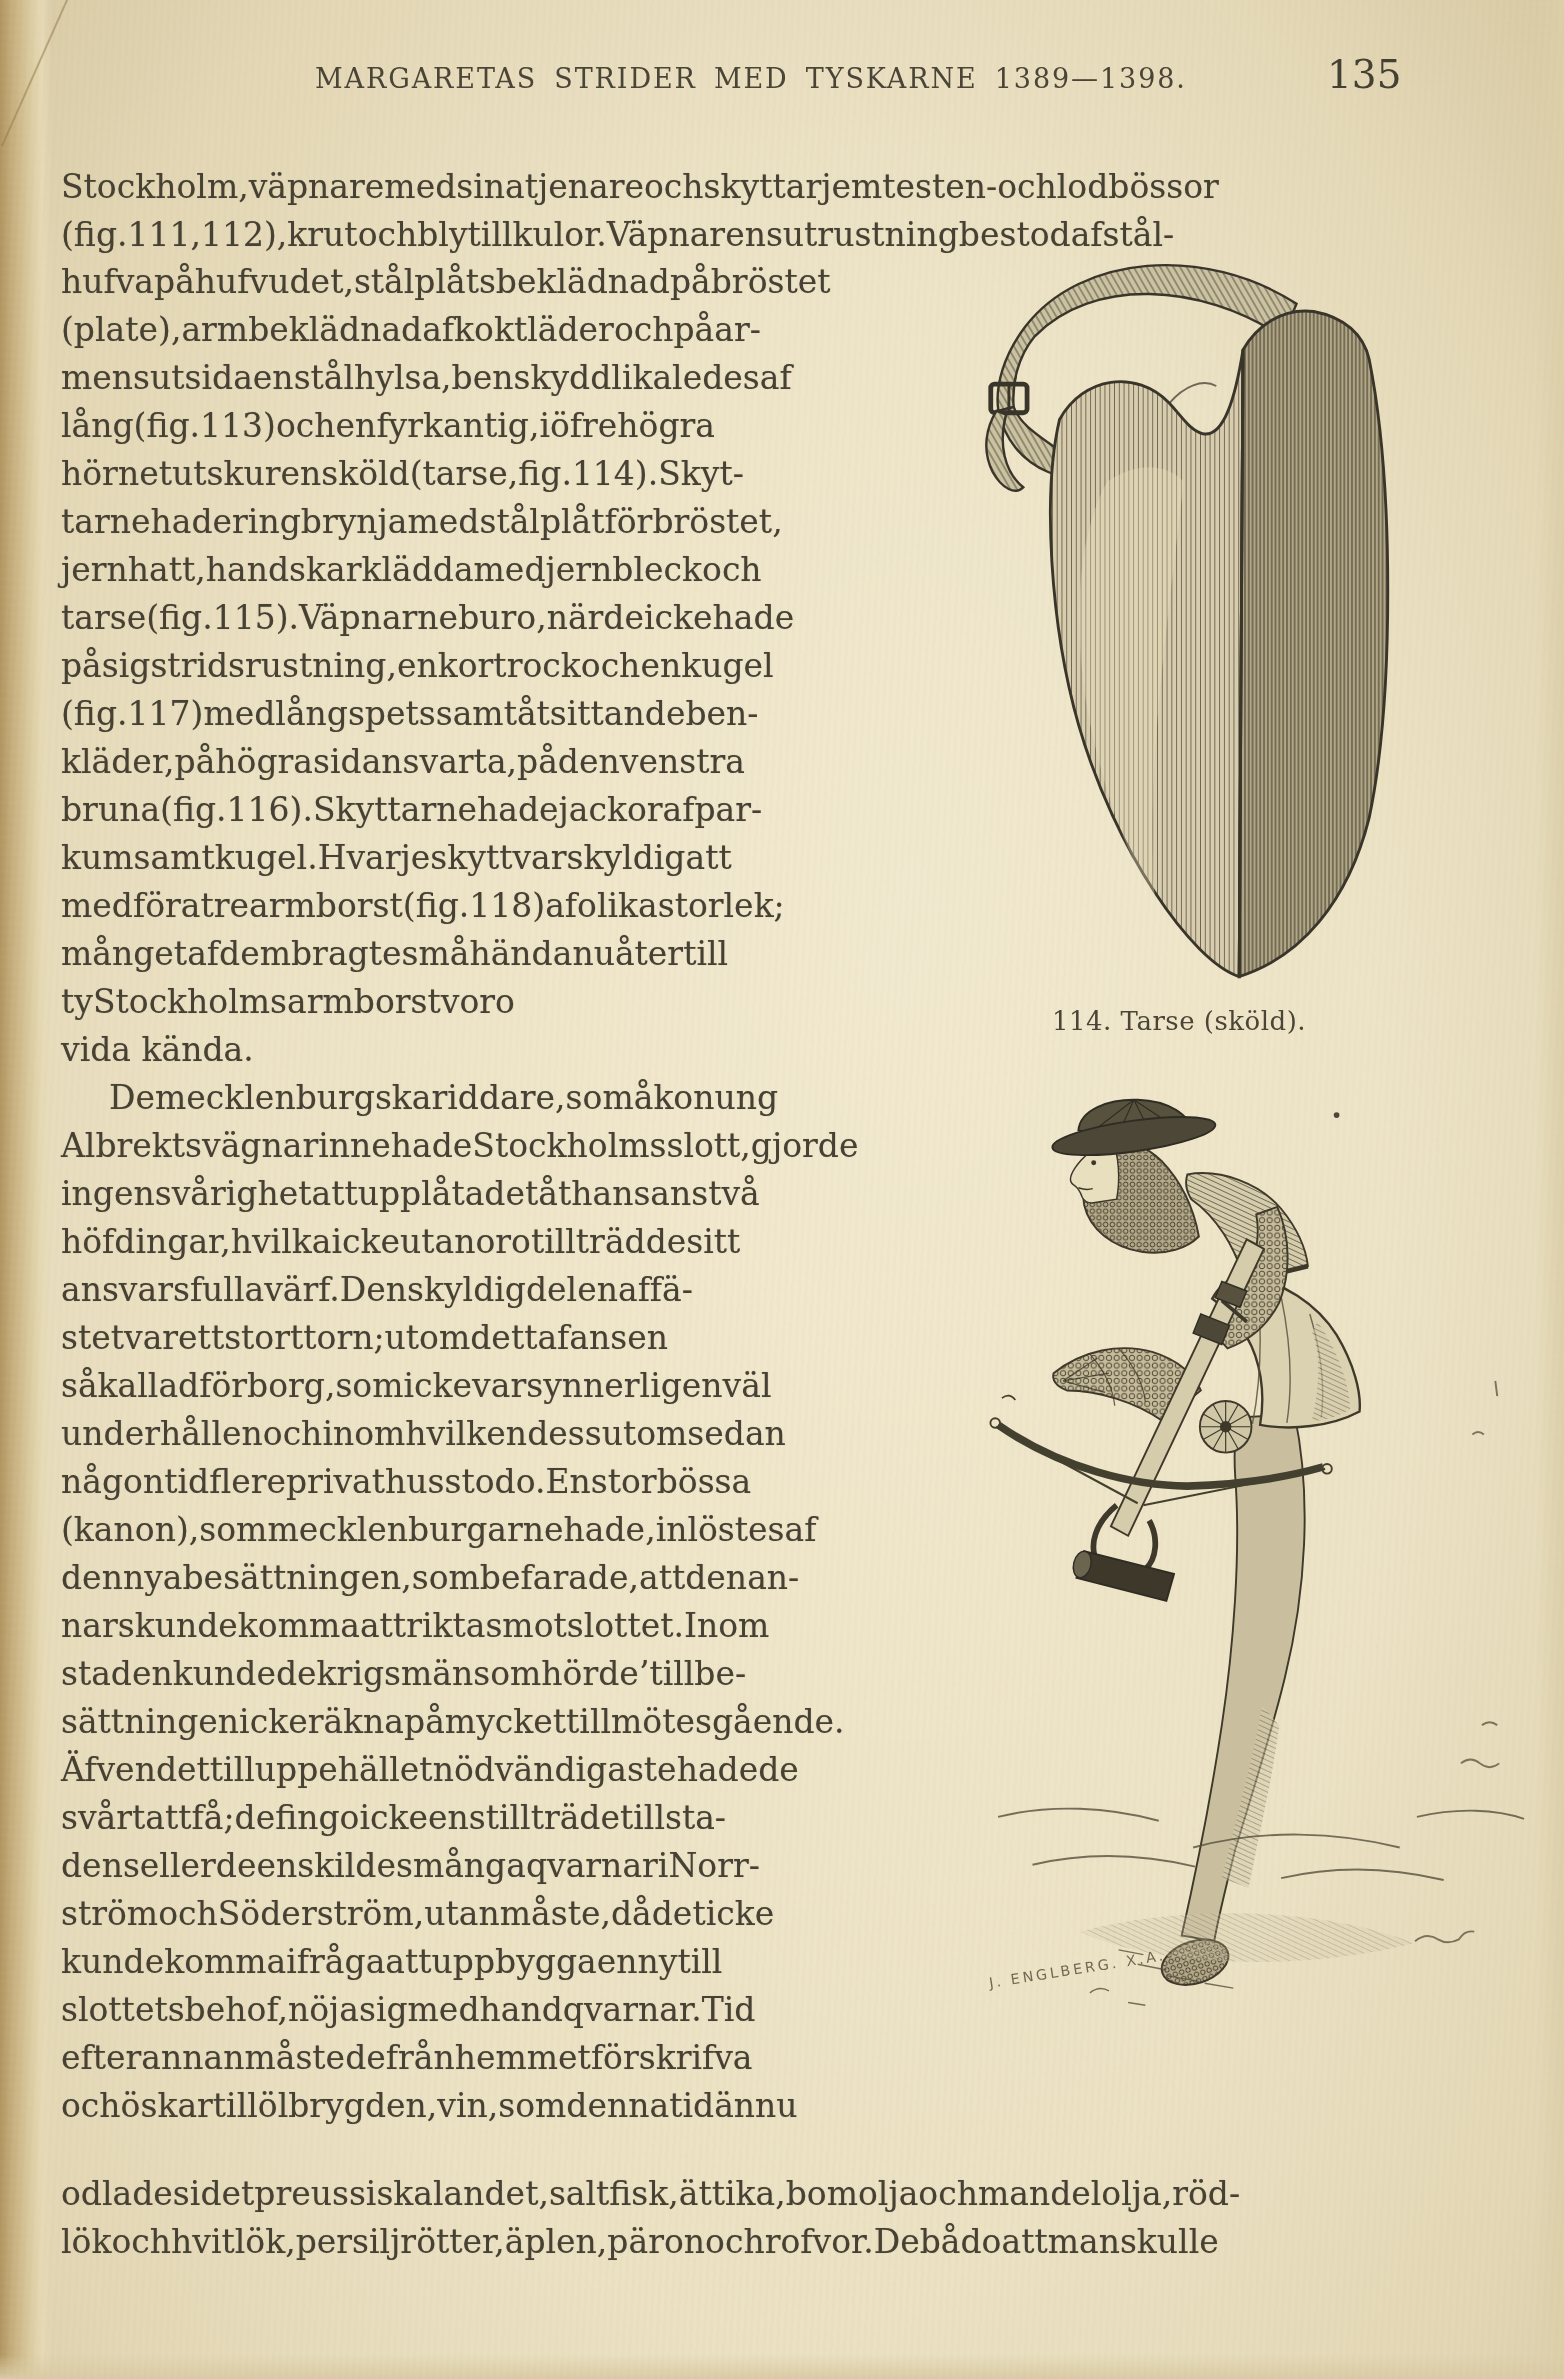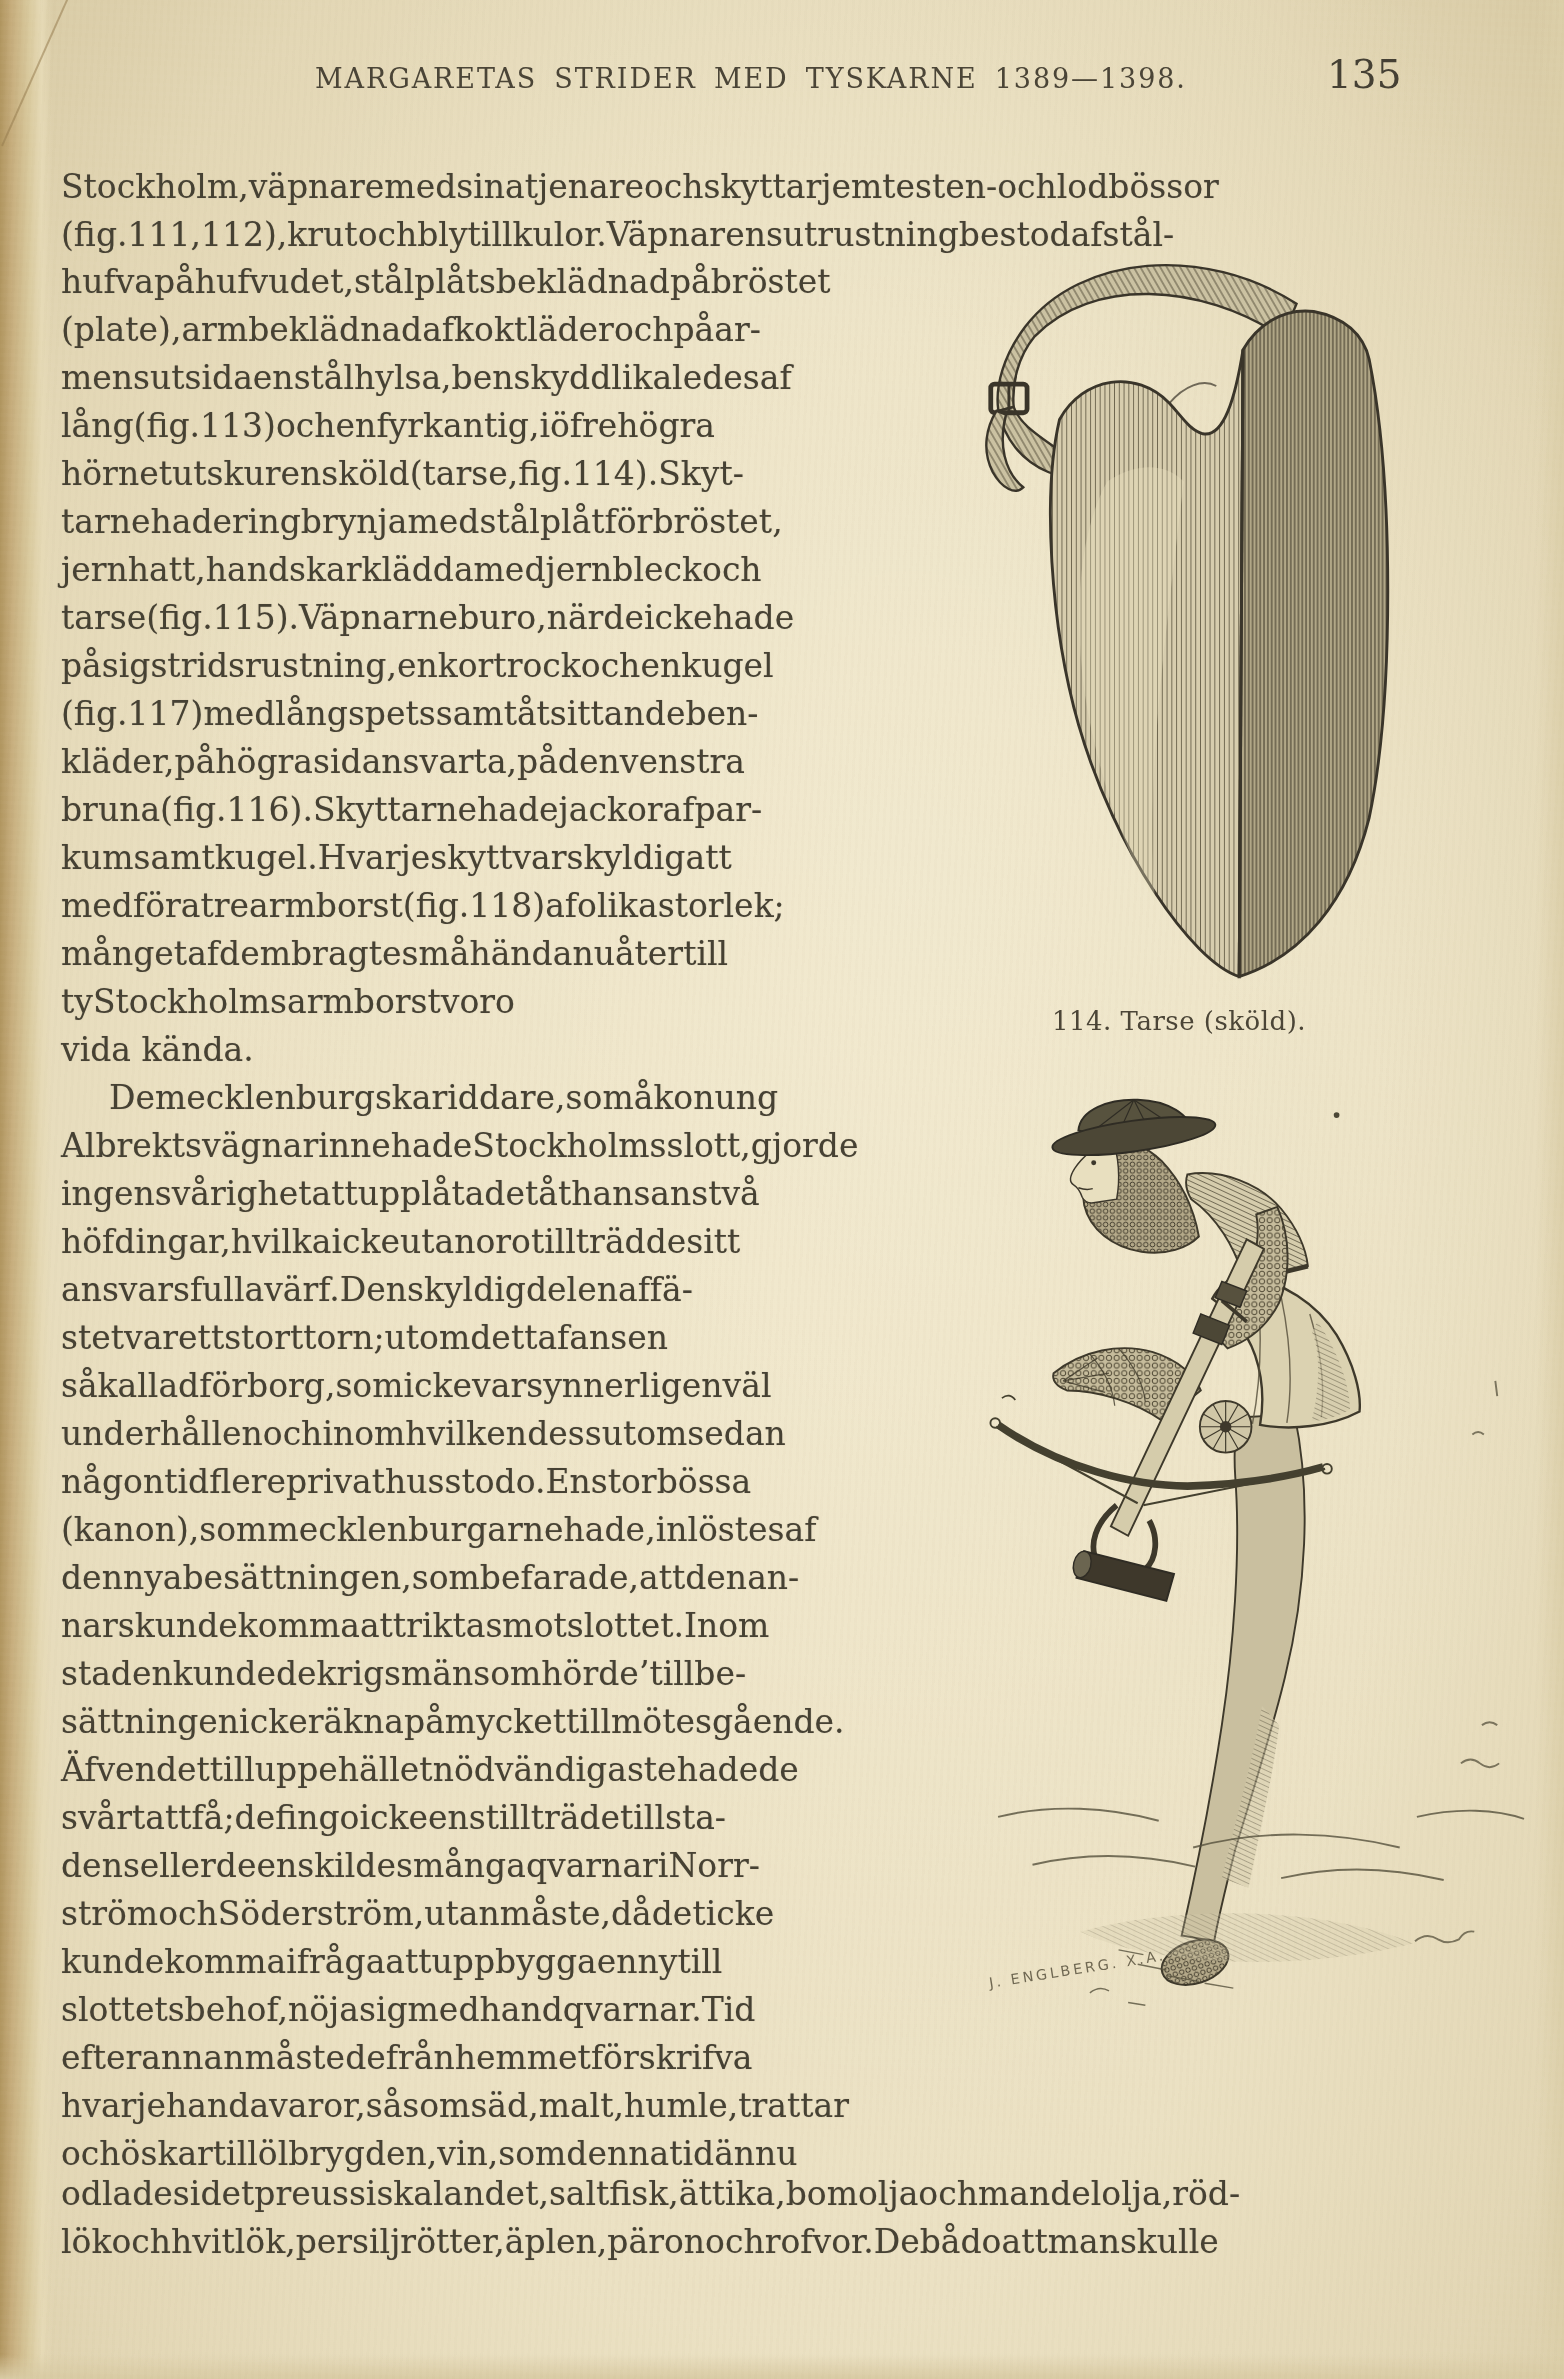--- a/index.html
+++ b/index.html
@@ -434,29 +434,20 @@
       <div class="tline just">
         <span>efter</span>
         <span>annan</span>
         <span>måste</span>
         <span>de</span>
         <span>från</span>
         <span>hemmet</span>
         <span>förskrifva</span>
       </div>
       <div class="tline just">
-        <span>hvarjehanda</span>
-        <span>varor,</span>
-        <span>såsom</span>
-        <span>säd,</span>
-        <span>malt,</span>
-        <span>humle,</span>
-        <span>trattar</span>
-      </div>
-      <div class="tline just">
         <span>och</span>
         <span>öskar</span>
         <span>till</span>
         <span>ölbrygden,</span>
         <span>vin,</span>
         <span>som</span>
         <span>denna</span>
         <span>tid</span>
         <span>ännu</span>
       </div>

